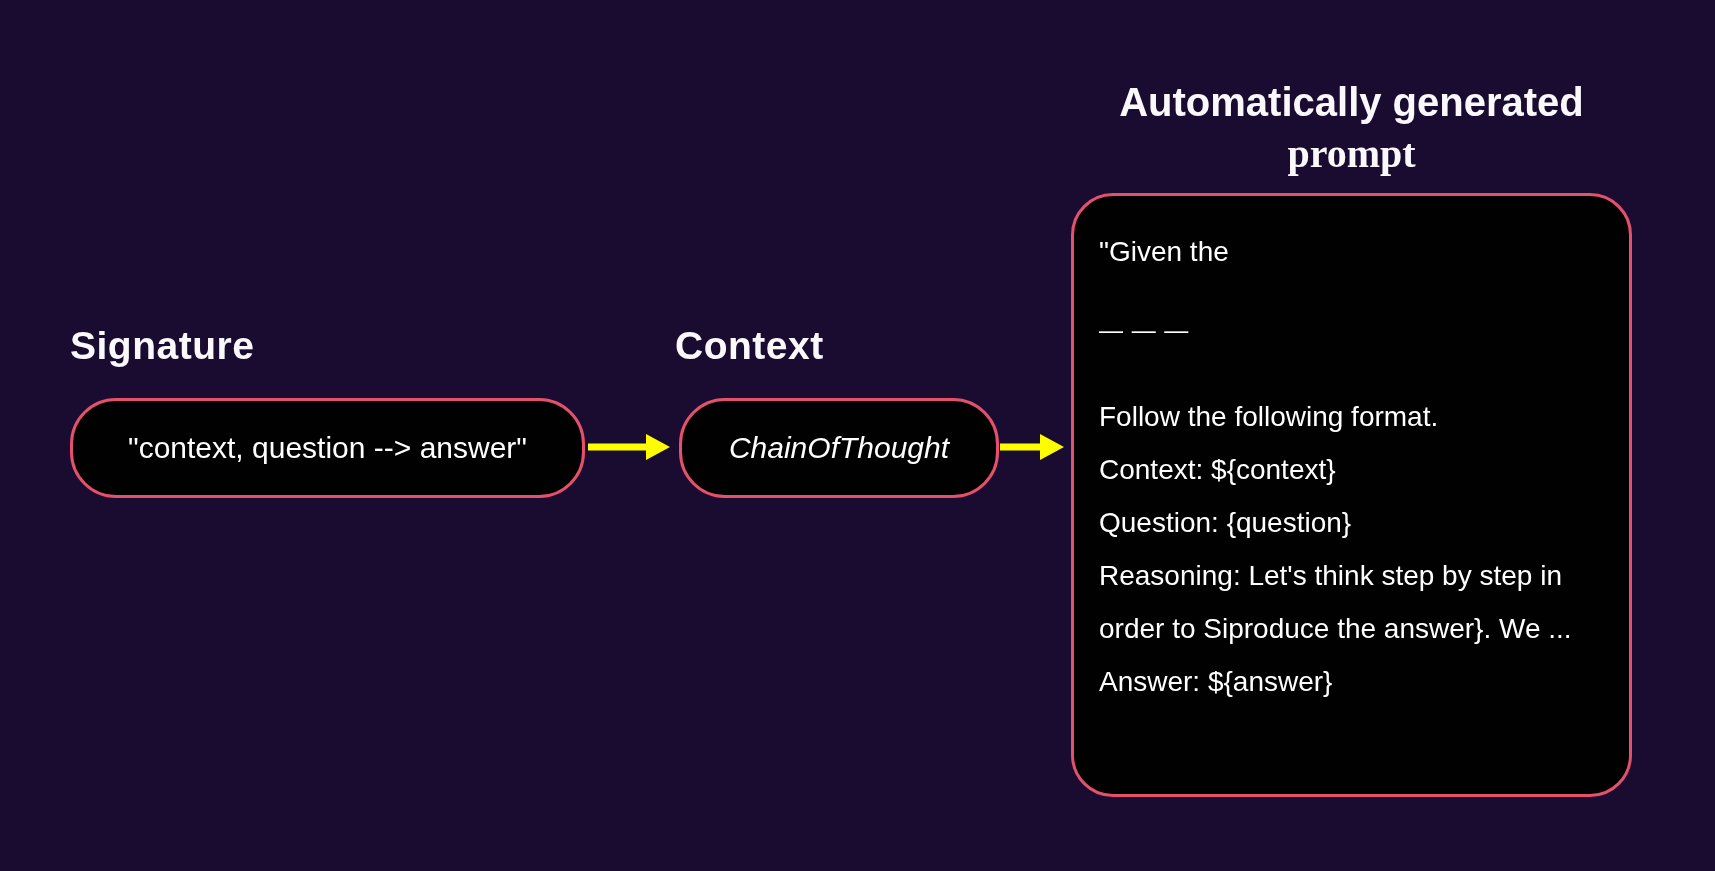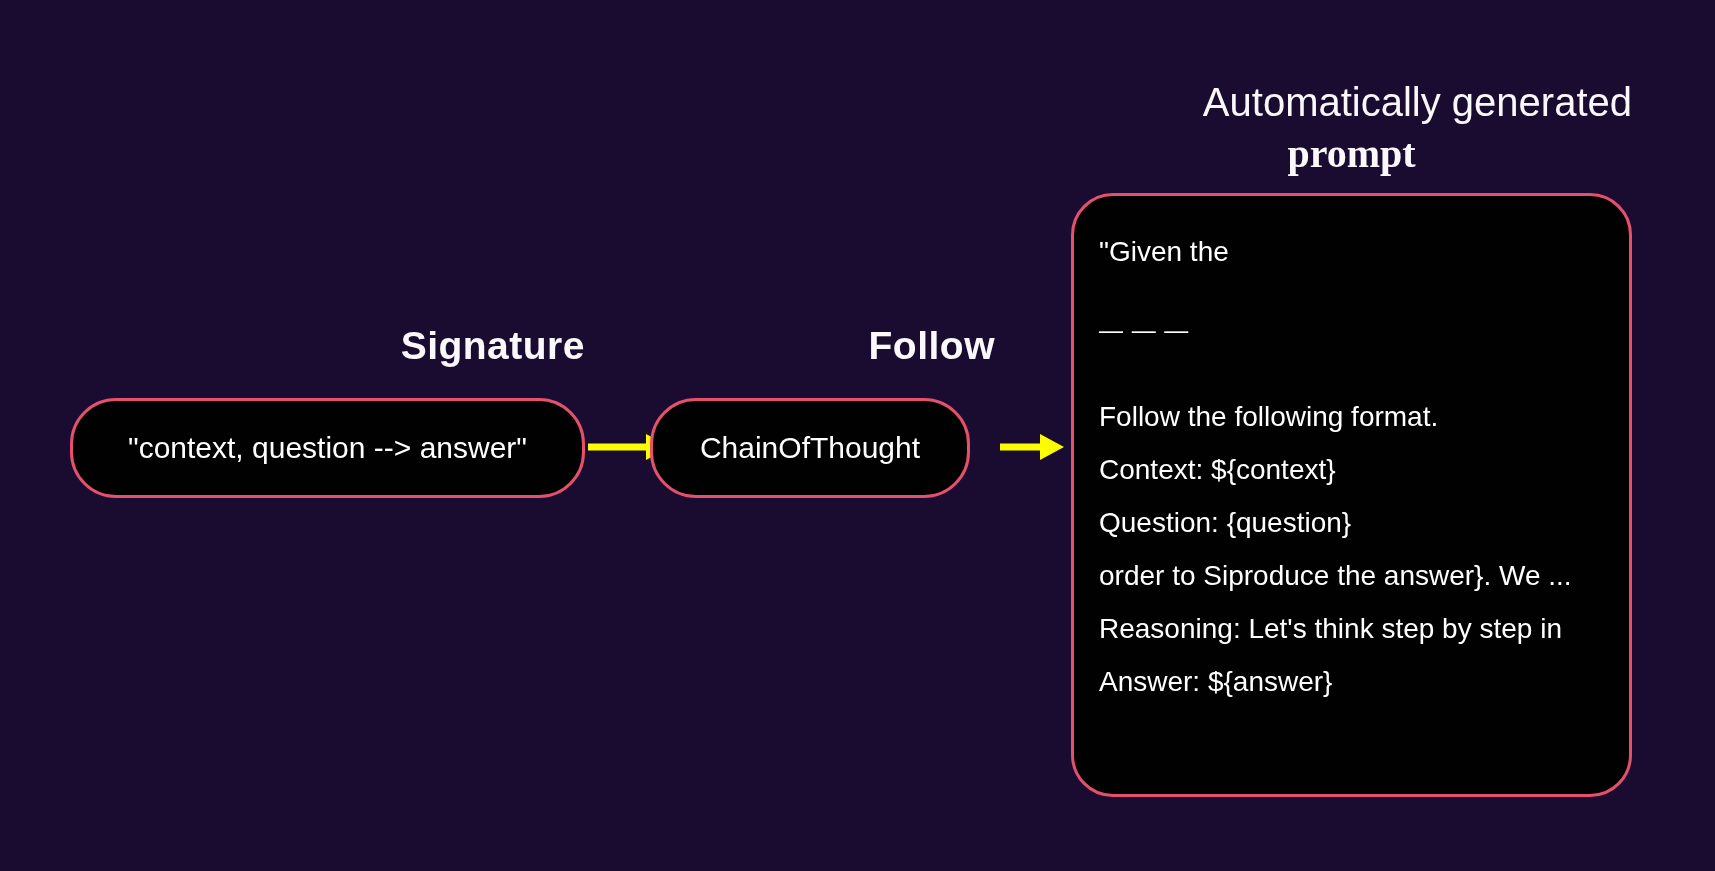--- a/index.html
+++ b/index.html
@@ -13,21 +13,21 @@
     height: 871px;
     background: #1a0c31;
     overflow: hidden;
     color: #ffffff;
   }
   .heading {
     position: absolute;
     top: 322px;
     height: 48px;
     line-height: 48px;
-    text-align: right;
+    text-align: left;
     font-size: 39px;
     font-weight: 700;
     color: #fbf8fc;
     letter-spacing: 0.5px;
   }
   .node-box {
     position: absolute;
     top: 398px;
     height: 100px;
     box-sizing: border-box;
@@ -39,37 +39,37 @@
     justify-content: center;
   }
   .node-label {
     font-size: 30px;
     color: #ffffff;
     white-space: nowrap;
   }
   #signature-heading { left: 70px;  width: 515px; }
   #signature-box     { left: 70px;  width: 515px; }
   #module-heading    { left: 675px; width: 320px; }
-  #module-box        { left: 650px; width: 320px; }
+  #module-box        { left: 679px; width: 320px; font-style: italic; }
 
   .arrow { position: absolute; top: 433px; }
   #arrow-1 { left: 588px; }
   #arrow-2 { left: 1000px; }
 
   #prompt-title {
     position: absolute;
     left: 1071px;
     top: 76px;
     width: 561px;
     text-align: center;
     line-height: 52px;
     font-size: 40px;
     color: #fbf8fc;
   }
-  #prompt-title .t1 { font-weight: 400; text-align: right; }
+  #prompt-title .t1 { font-weight: 700; }
   #prompt-title .t2 { font-weight: 700; font-family: Liberation Serif, serif; }
 
   #prompt-box {
     position: absolute;
     left: 1071px;
     top: 193px;
     width: 561px;
     height: 604px;
     box-sizing: border-box;
     background: #010101;
@@ -104,21 +104,21 @@
     <span class="node-label">"context, question --&gt; answer"</span>
   </div>
 
   <div class="arrow" id="arrow-1">
     <svg width="82" height="28" viewBox="0 0 82 28">
       <line x1="0" y1="14" x2="62" y2="14" stroke="#fdfd00" stroke-width="7"></line>
       <polygon points="58,1 82,14 58,27" fill="#fdfd00"></polygon>
     </svg>
   </div>
 
-  <div class="heading" id="module-heading">Follow</div>
+  <div class="heading" id="module-heading">Context</div>
   <div class="node-box" id="module-box">
     <span class="node-label">ChainOfThought</span>
   </div>
 
   <div class="arrow" id="arrow-2">
     <svg width="64" height="28" viewBox="0 0 64 28">
       <line x1="0" y1="14" x2="44" y2="14" stroke="#fdfd00" stroke-width="7"></line>
       <polygon points="40,1 64,14 40,27" fill="#fdfd00"></polygon>
     </svg>
   </div>
@@ -127,18 +127,18 @@
     <div class="t1">Automatically generated</div>
     <div class="t2">prompt</div>
   </div>
 
   <div id="prompt-box">
     <div class="pr-line">"Given the</div>
     <div class="pr-line dash-separator">— — —</div>
     <div class="pr-line pr-line--p2">Follow the following format.</div>
     <div class="pr-line pr-line--p2">Context: ${context}</div>
     <div class="pr-line pr-line--p2">Question: {question}</div>
+    <div class="pr-line pr-line--p2 reasoning-start">Reasoning: Let's think step by step in</div>
     <div class="pr-line pr-line--p2">order to Siproduce the answer}. We ...</div>
-    <div class="pr-line pr-line--p2 reasoning-start">Reasoning: Let's think step by step in</div>
     <div class="pr-line pr-line--p2">Answer: ${answer}</div>
   </div>
 
 </div>
 
 </body></html>

